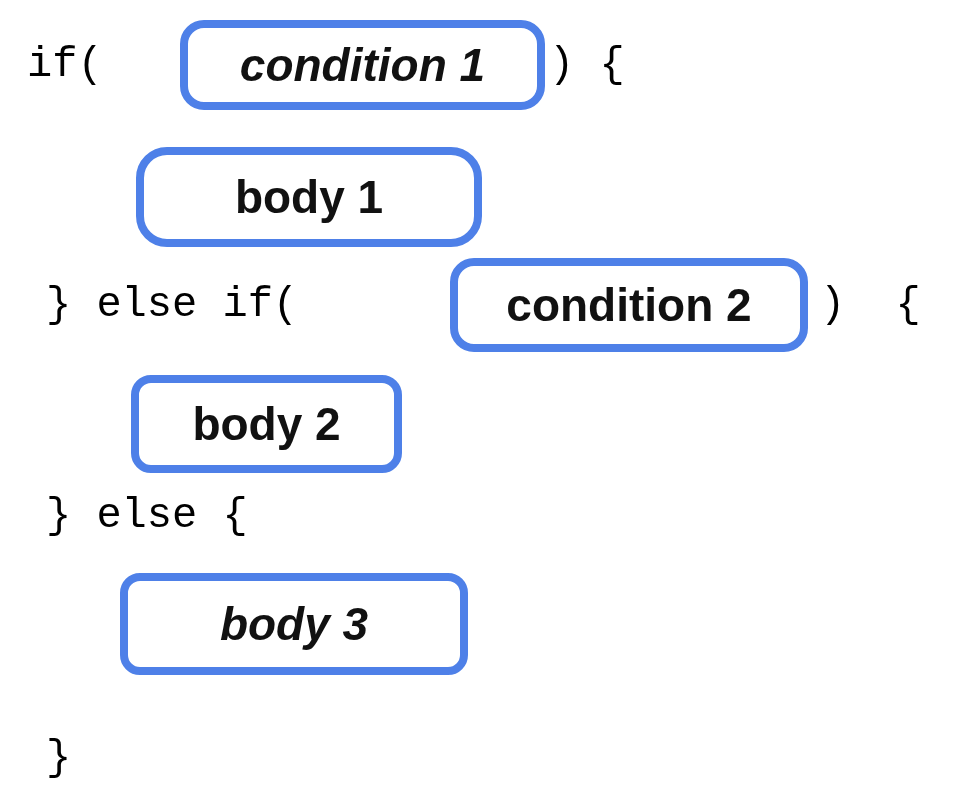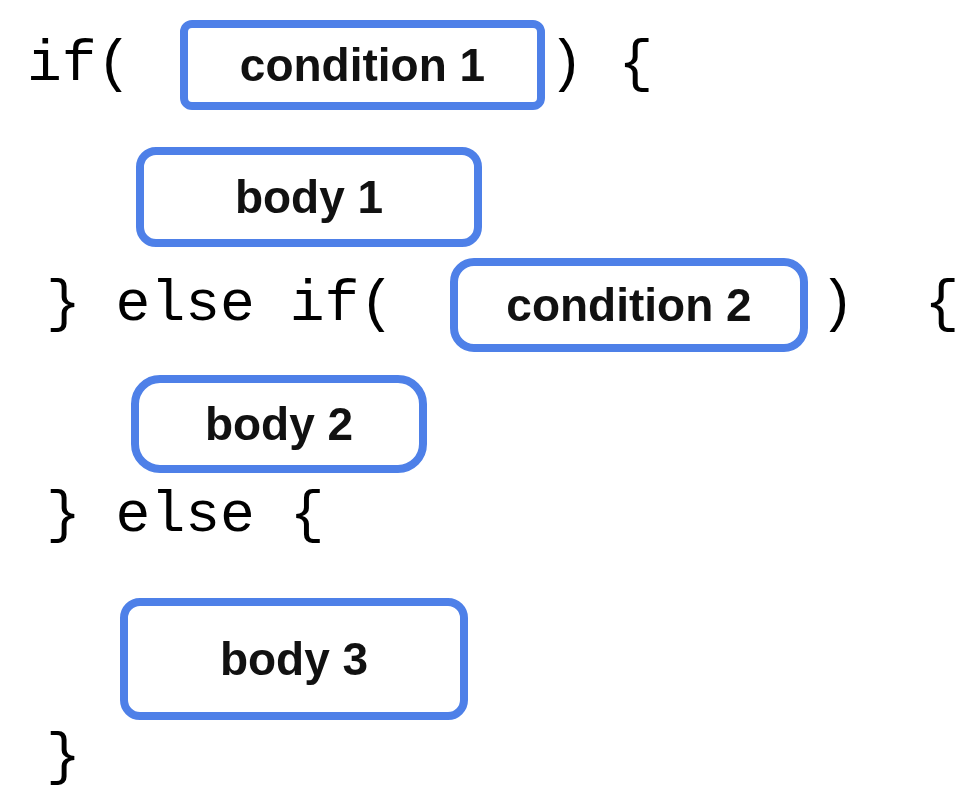--- a/index.html
+++ b/index.html
@@ -10,21 +10,21 @@
   .canvas {
     position: relative;
     width: 980px;
     height: 812px;
     background: var(--background, #ffffff);
     overflow: hidden;
   }
   .code {
     position: absolute;
     font-family: "Liberation Mono", "DejaVu Sans Mono", monospace;
-    font-size: 58px;
+    font-size: 42px;
     font-weight: 400;
     color: var(--code-text, #000000);
     white-space: pre;
   }
   .slot {
     position: absolute;
     box-sizing: border-box;
     border: 8px solid var(--accent-blue, #4e80e8);
     background: var(--box-fill, #ffffff);
     display: flex;
@@ -33,34 +33,34 @@
   }
   .slot-label {
     font-family: "Liberation Sans", sans-serif;
     font-weight: 700;
     font-size: 46px;
     color: var(--label-text, #111111);
     white-space: pre;
   }
   
   .code-if-open      { left: 27px;  top: 20px;  line-height: 90px; }
-  .slot-condition1   { left: 180px; top: 20px;  width: 365px; height: 90px;  border-radius: 12px; }
+  .slot-condition1   { left: 180px; top: 20px;  width: 365px; height: 90px;  border-radius: 24px; font-style: italic; }
   .code-if-close     { left: 549px; top: 20px;  line-height: 90px; }
   
-  .slot-body1        { left: 136px; top: 147px; width: 346px; height: 100px; border-radius: 20px; }
+  .slot-body1        { left: 136px; top: 147px; width: 346px; height: 100px; border-radius: 31px; }
   
   .code-elseif-open  { left: 46px;  top: 258px; line-height: 94px; font-family: Liberation Mono, monospace; }
   .slot-condition2   { left: 450px; top: 258px; width: 358px; height: 94px;  border-radius: 24px; }
   .code-elseif-close { left: 820px; top: 258px; line-height: 94px; }
   
-  .slot-body2        { left: 131px; top: 375px; width: 296px; height: 98px;  border-radius: 29px; }
+  .slot-body2        { left: 131px; top: 375px; width: 271px; height: 98px;  border-radius: 20px; }
   
   .code-else         { left: 46px;  top: 486px; line-height: 60px; }
   
-  .slot-body3        { left: 120px; top: 598px; width: 348px; height: 122px; border-radius: 20px; }
+  .slot-body3        { left: 120px; top: 573px; width: 348px; height: 102px; border-radius: 20px; font-style: italic; }
   
   .code-final-brace  { left: 46px;  top: 728px; line-height: 60px; }
 </style>
 </head>
 <body>
 
 <div class="canvas">
 
   <span class="code code-if-open">if(</span>
 

